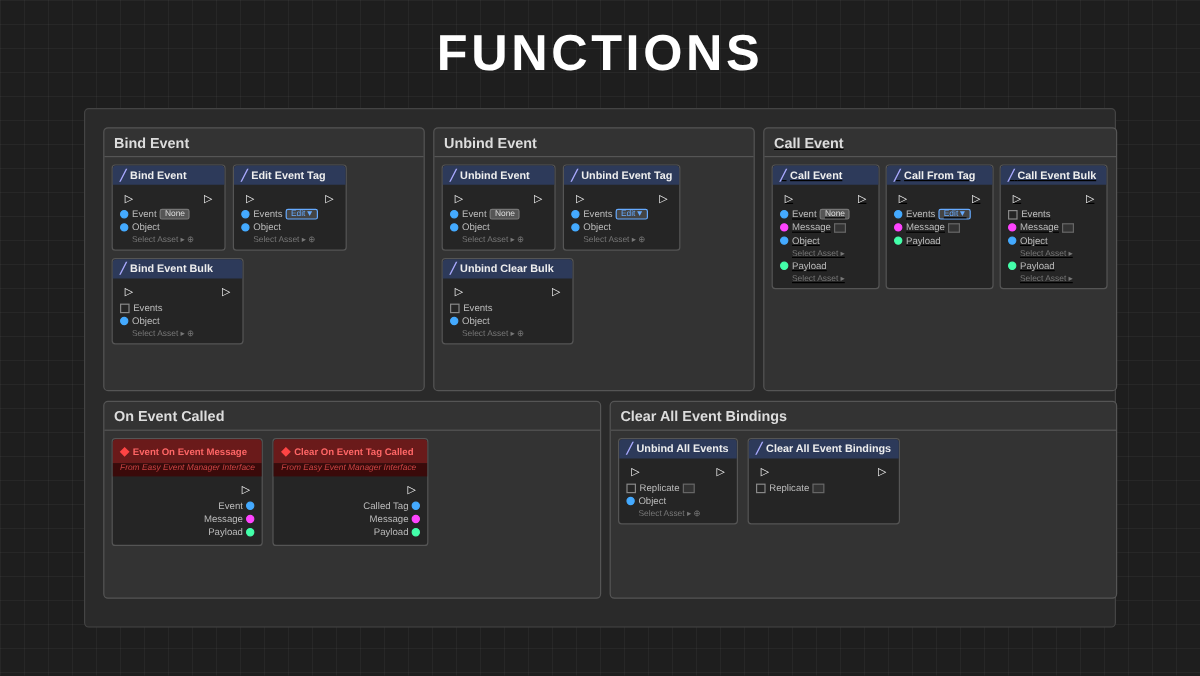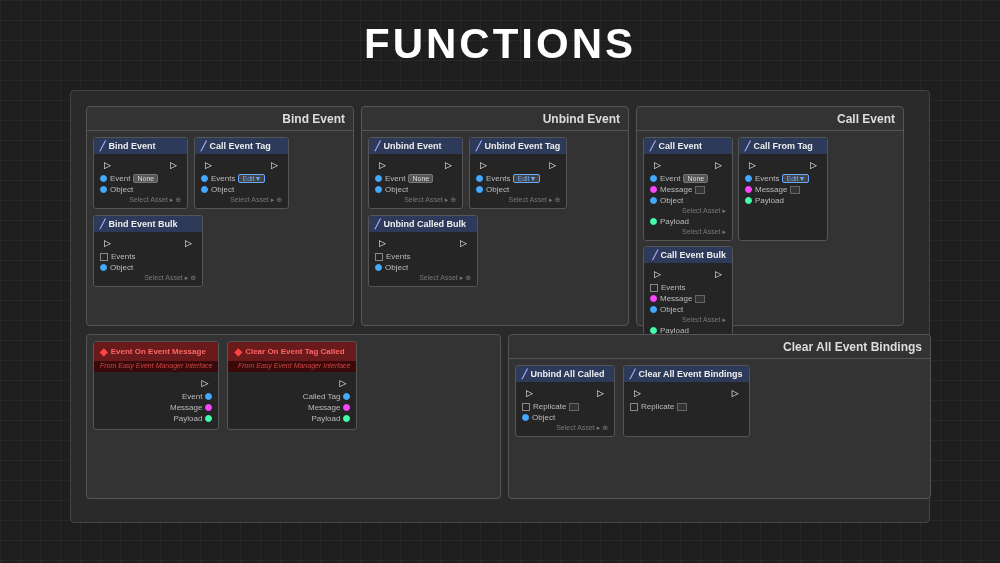--- a/index.html
+++ b/index.html
@@ -48,21 +48,20 @@
       border-radius: 4px;
       padding: 10px;
     }
 
     
     .section-panel {
       background: #333;
       border: 1px solid #555;
       border-radius: 4px;
       position: absolute;
-      text-align: right;
     }
 
     .section-title {
       font-size: 12px;
       font-weight: bold;
       color: #ddd;
       padding: 5px 8px 4px;
       border-bottom: 1px solid #555;
     }
 
@@ -183,22 +182,23 @@
     
     .section-unbind {
       top: 5px; left: 280px;
       width: 268px;
       height: 220px;
     }
 
     
     .section-call {
       top: 5px; left: 555px;
-      width: 268px;
+      width: 295px;
       height: 220px;
+      text-decoration: underline;
     }
 
     
     .section-on-event {
       top: 233px; left: 5px;
       width: 415px;
       height: 165px;
     }
 
     
@@ -245,21 +245,21 @@
               <span class="pin-dot blue"></span>
               <span>Object</span>
             </div>
             <div style="font-size:7px;color:#777;padding-left:10px">Select Asset ▸ ⊕</div>
           </div>
         </div>
 
         <div class="node-card node-mini">
           <div class="node-header blue">
             <span style="color:#aaf">╱</span>
-            <span>Call Event Tag</span>
+            <span>Edit Event Tag</span>
           </div>
           <div class="node-body">
             <div class="node-exec-row">
               <span style="color:#fff;font-size:9px">▷</span>
               <span style="color:#fff;font-size:9px">▷</span>
             </div>
             <div class="node-row">
               <span class="pin-dot blue"></span>
               <span>Events</span>
               <span class="badge-edit">Edit▼</span>
@@ -343,21 +343,21 @@
               <span class="pin-dot blue"></span>
               <span>Object</span>
             </div>
             <div style="font-size:7px;color:#777;padding-left:10px">Select Asset ▸ ⊕</div>
           </div>
         </div>
 
         <div class="node-card" style="min-width:110px">
           <div class="node-header blue">
             <span style="color:#aaf">╱</span>
-            <span>Unbind Called Bulk</span>
+            <span>Unbind Clear Bulk</span>
           </div>
           <div class="node-body">
             <div class="node-exec-row">
               <span style="color:#fff;font-size:9px">▷</span>
               <span style="color:#fff;font-size:9px">▷</span>
             </div>
             <div class="node-row">
               <span class="small-checkbox"></span>
               <span>Events</span>
             </div>
@@ -465,20 +465,21 @@
               <span>Payload</span>
             </div>
             <div style="font-size:7px;color:#777;padding-left:10px">Select Asset ▸</div>
           </div>
         </div>
 
       </div>
     </div>
 
     <div class="section-panel section-on-event">
+      <div class="section-title">On Event Called</div>
       <div style="display:flex; gap:8px; padding:6px;">
 
         <div class="node-card" style="min-width:120px">
           <div class="event-node-header">
             <span style="color:#ff4444;font-size:10px">◆</span>
             <span>Event On Event Message</span>
           </div>
           <div class="event-node-sub">From Easy Event Manager Interface</div>
           <div class="node-body">
             <div class="node-exec-row">
@@ -529,21 +530,21 @@
       </div>
     </div>
 
     <div class="section-panel section-clear">
       <div class="section-title">Clear All Event Bindings</div>
       <div style="display:flex; gap:8px; padding:6px;">
 
         <div class="node-card" style="min-width:100px">
           <div class="node-header blue">
             <span style="color:#aaf">╱</span>
-            <span>Unbind All Called</span>
+            <span>Unbind All Events</span>
           </div>
           <div class="node-body">
             <div class="node-exec-row">
               <span style="color:#fff;font-size:9px">▷</span>
               <span style="color:#fff;font-size:9px">▷</span>
             </div>
             <div class="node-row">
               <span class="small-checkbox"></span>
               <span>Replicate</span>
               <span style="width:10px;height:8px;background:#333;border:1px solid #666;display:inline-block"></span>

